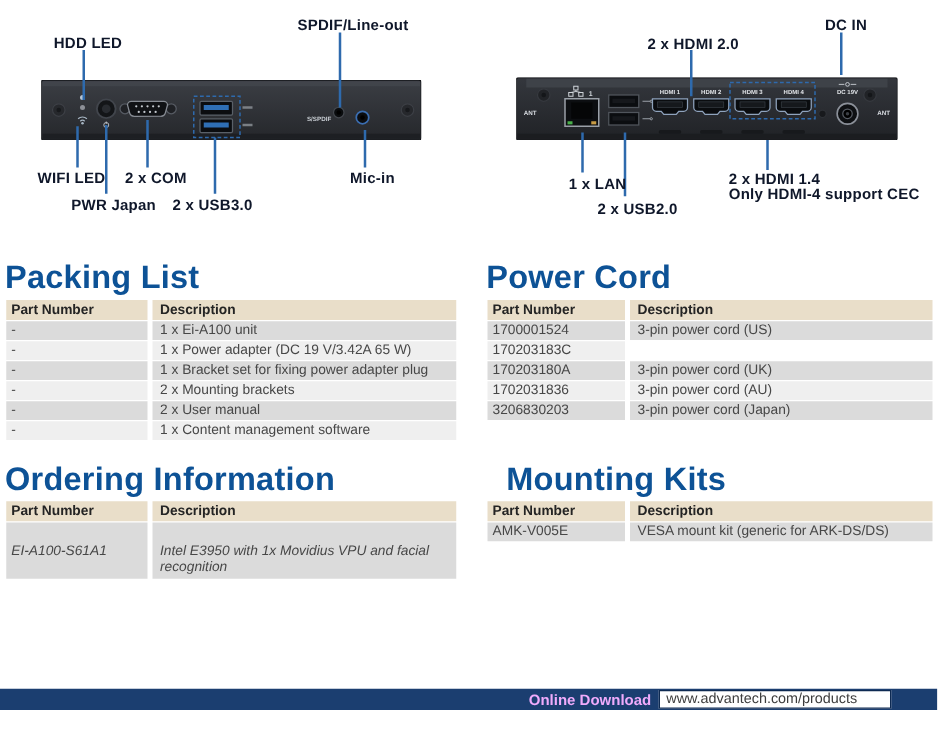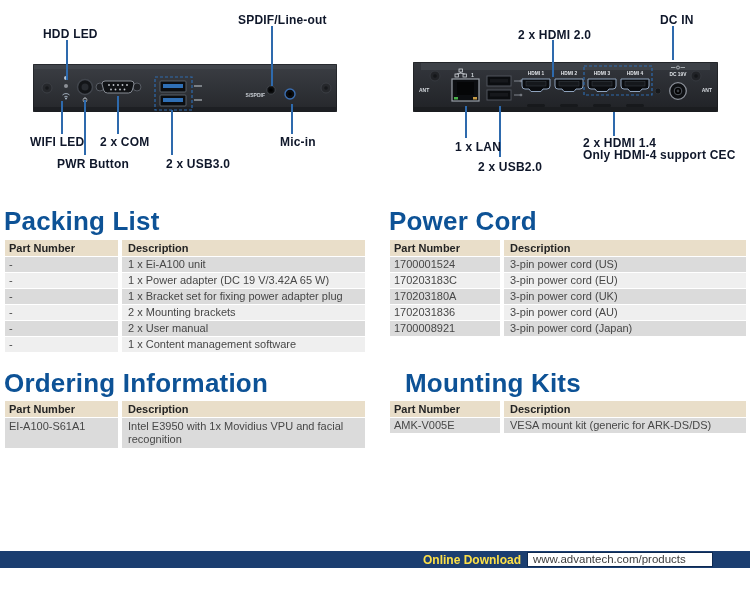--- a/index.html
+++ b/index.html
@@ -25,27 +25,27 @@
   .thead { display:flex; gap:4px; margin-bottom:1px; }
   .thead .cell { background:var(--header_beige,#e9dec9); font-weight:bold; color:#242424; }
   .trow  { display:flex; gap:4px; margin-bottom:1px; }
   .cell  { box-sizing:border-box; height:16px; line-height:16px; padding-left:4px; }
   .cell.desc { flex:1; padding-left:6px; }
   .cell.part { flex:none; }
   .trow .cell { height:15px; line-height:15px; }
   .rows > div:nth-of-type(odd)  .cell { background:#dbdbdb; }
   .rows > div:nth-of-type(even) .cell { background:#efefef; }
   .multiline .trow .cell { height:auto; min-height:15px; line-height:13px;
-                           padding-top:2px; padding-bottom:2px; }
+                           padding-top:17px; padding-bottom:2px;font-style:italic; }
 
   
   .footer-bar { position:absolute; left:0; top:551px; width:750px; height:17px;
                 background:var(--navy,#1b3e70); display:flex; align-items:center;
                 justify-content:flex-end; padding-right:37px; box-sizing:border-box; }
-  .footer-label { color:#fde047; font-weight:bold; font-size:12px; margin-right:6px;text-align:center; }
+  .footer-label { color:#f0abfc; font-weight:bold; font-size:12px; margin-right:6px;text-align:center; }
   .footer-url { background:#ffffff; border:1px solid #0e2a52; box-sizing:border-box;
                 width:186px; height:15px; line-height:13px; font-size:11.5px;
                 color:#3d3d3d; padding:0 5px; }
 </style>
 </head>
 <body>
 
 <div class="page">
 
   <svg class="panel-svg" style="left:33px; top:64px;" width="304" height="48" viewBox="0 0 304 48">
@@ -122,22 +122,22 @@
   <div class="vline" style="left:61px;  top:101px; height:33px;"></div>
   <div class="vline" style="left:117px; top:96px;  height:38px;"></div>
   <div class="vline" style="left:84px;  top:100px; height:55px;"></div>
   <div class="vline" style="left:171px; top:110px; height:45px;"></div>
   <div class="vline" style="left:291px; top:104px; height:30px;"></div>
 
   <div class="callout" style="left:43px;  top:27px;">HDD LED</div>
   <div class="callout" style="left:238px; top:13px;">SPDIF/Line-out</div>
   <div class="callout" style="left:30px;  top:135px;">WIFI LED</div>
   <div class="callout" style="left:100px; top:135px;">2 x COM</div>
-  <div class="callout" style="left:57px;  top:157px;">PWR Button</div>
-  <div class="callout" style="left:166px; top:157px;">2 x USB3.0</div>
+  <div class="callout" style="left:57px;  top:157px;">PWR Japan</div>
+  <div class="callout" style="left:138px; top:157px;">2 x USB3.0</div>
   <div class="callout" style="left:280px; top:135px;">Mic-in</div>
 
   <svg class="panel-svg" style="left:413px; top:62px;" width="305" height="50" viewBox="0 0 305 50">
     <defs>
       <linearGradient id="g2" x1="0" y1="0" x2="0" y2="1">
         <stop offset="0" stop-color="#34373d"></stop>
           <stop offset="1" stop-color="#202226"></stop>
       </linearGradient>
     </defs>
     <rect x="0" y="0" width="305" height="50" rx="2" fill="url(#g2)" stroke="#141619"></rect>
@@ -279,35 +279,34 @@
     </div>
     <div class="rows">
 
         <div class="trow">
           <div class="cell part">1700001524</div>
           <div class="cell desc">3-pin power cord (US)</div>
         </div>
 
         <div class="trow">
           <div class="cell part">170203183C</div>
-          <div class="cell desc">3-pin power cord (EU)</div>
         </div>
 
         <div class="trow">
           <div class="cell part">170203180A</div>
           <div class="cell desc">3-pin power cord (UK)</div>
         </div>
 
         <div class="trow">
           <div class="cell part">1702031836</div>
           <div class="cell desc">3-pin power cord (AU)</div>
         </div>
 
         <div class="trow">
-          <div class="cell part">1700008921</div>
+          <div class="cell part">3206830203</div>
           <div class="cell desc">3-pin power cord (Japan)</div>
         </div>
 
       </div>
   </div>
 
   <div class="dtable tleft multiline" style="top:401px;">
     <div class="thead">
       <div class="cell part">Part Number</div>
       <div class="cell desc">Description</div>

